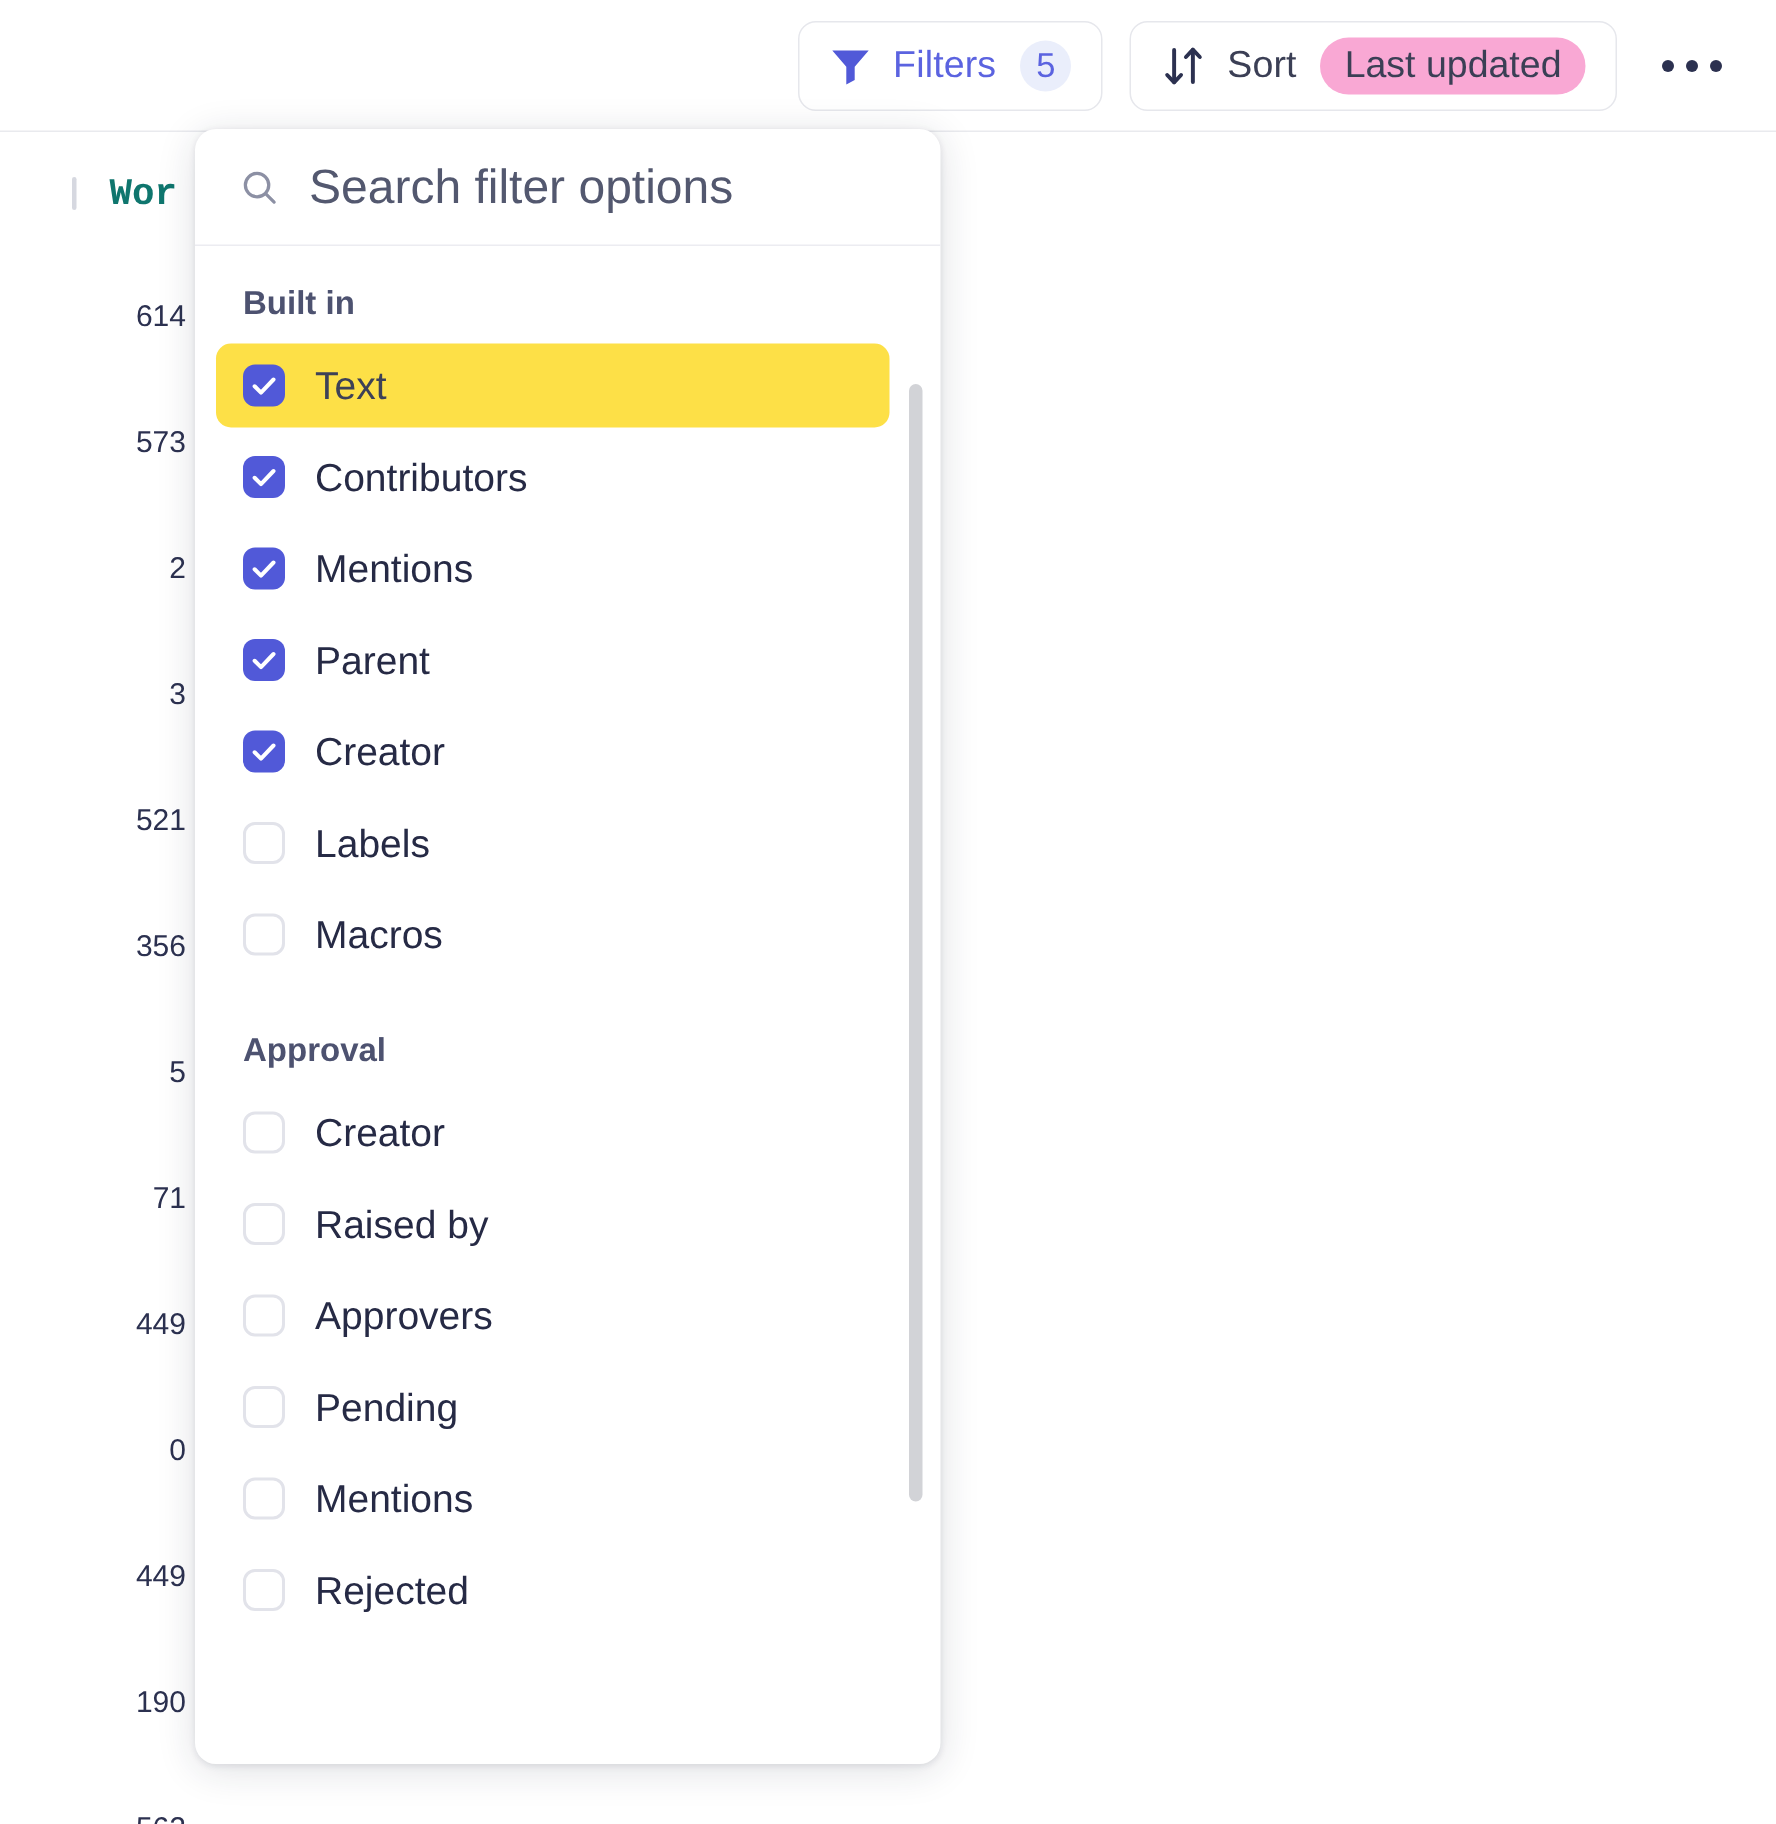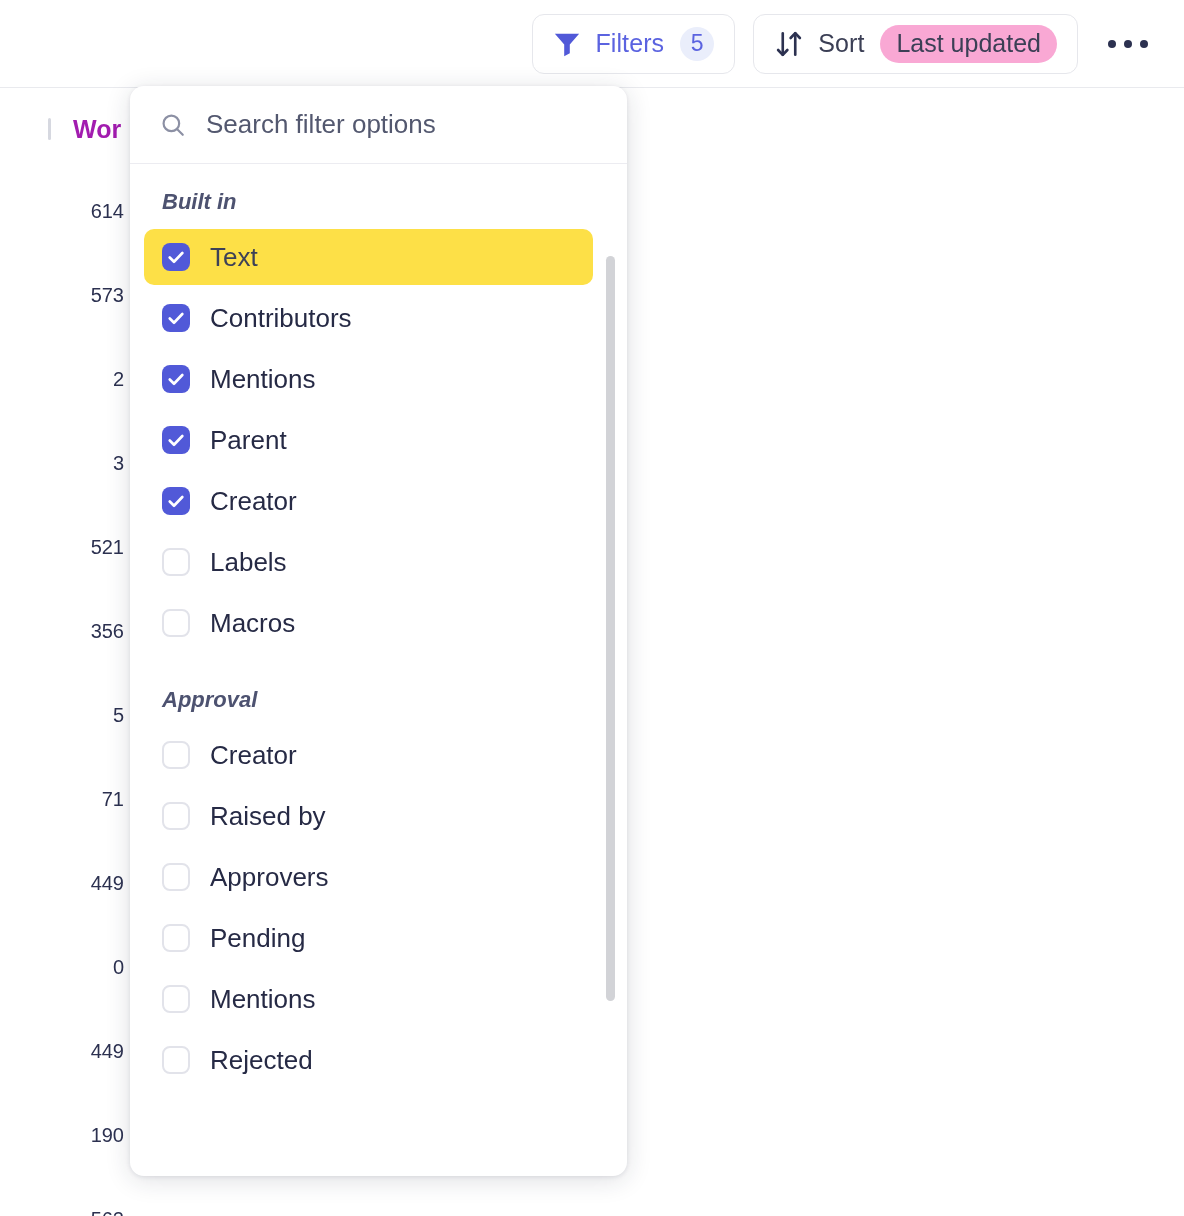--- a/index.html
+++ b/index.html
@@ -76,22 +76,23 @@
   }
   .th-row {
     position: absolute; left: 0; top: 0; height: 80px; width: 100%;
     display: flex; align-items: center;
   }
   .th-grip {
     width: 3px; height: 22px; background: #d6d8e0; border-radius: 2px;
     margin-left: 48px;
   }
   .th-text {
-    font-size: 25px; font-weight: bold; color: #a21caf; margin-left: 22px;
+    font-size: 25px; font-weight: bold; color: #0f766e; margin-left: 22px;
     white-space: nowrap;
+    font-family: Liberation Mono, monospace;
   }
   .cells { position: absolute; left: 0; top: 80px; width: 134px; }
   .cell {
     height: 84px; display: flex; align-items: center; justify-content: flex-end;
     font-size: 20px; color: #2c3150; padding-right: 10px;
   }
 
   
   .panel {
     position: absolute; left: 130px; top: 86px;
@@ -103,34 +104,34 @@
   }
   .search-row {
     height: 78px; display: flex; align-items: center;
     padding: 0 0 0 30px;
     border-bottom: 1px solid #ececf1;
   }
   .icon-search { width: 26px; height: 26px; display: block; flex: none; }
   .search-input {
     border: none; outline: none; background: transparent;
     font-family: "Liberation Sans", sans-serif;
-    font-size: 26px; color: #3b3f55;
+    font-size: 32px; color: #3b3f55;
     margin-left: 18px; width: 380px;
   }
   .search-input::placeholder { color: #53586f; opacity: 1; }
 
   .list {
     position: relative;
     height: 1011px;
     padding: 16px 0 0 0;
     overflow: hidden;
   }
   .group-title {
     font-size: 22px; font-weight: bold; color: #4d5270;
-    padding: 0 0 0 32px; height: 44px; display: flex; align-items: center; font-style: italic;
+    padding: 0 0 0 32px; height: 44px; display: flex; align-items: center;
   }
   .opt {
     display: flex; align-items: center;
     height: 56px; margin: 5px 34px 5px 14px;
     border-radius: 10px;
     padding-left: 18px;
     cursor: pointer;
   }
   .opt.active { background: #fde047; }
   .cb {

